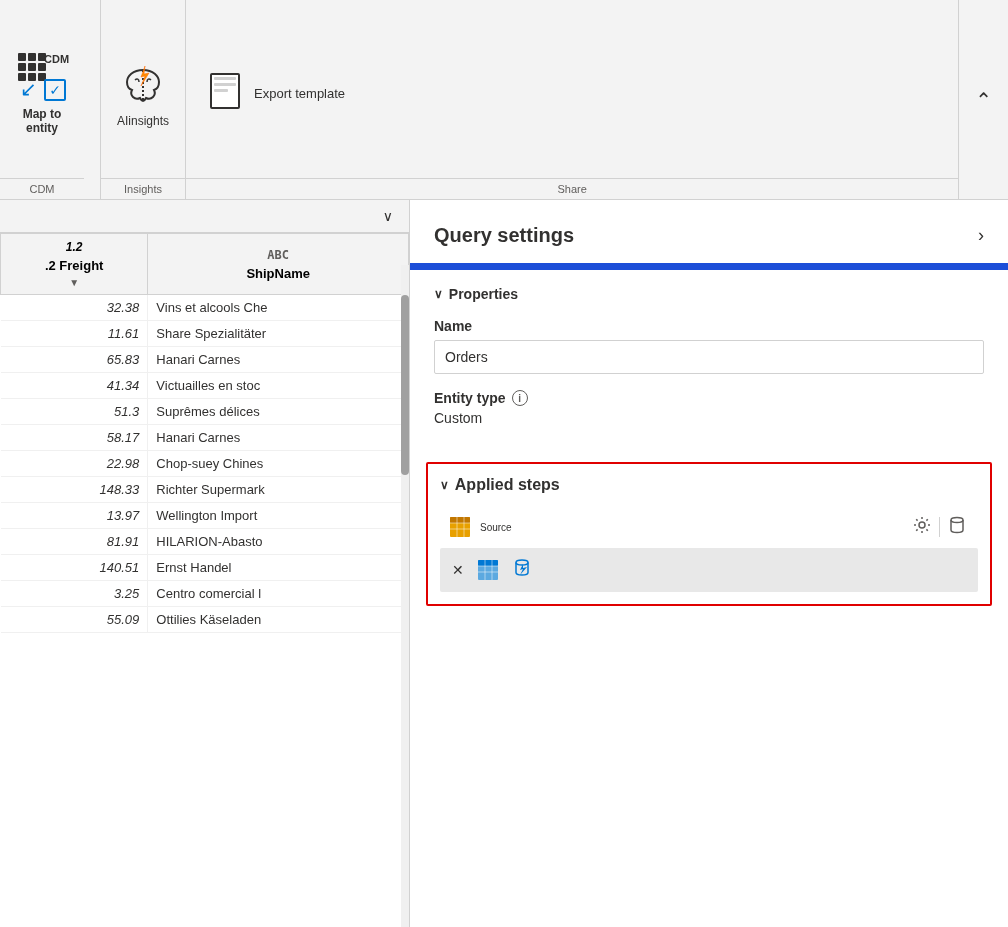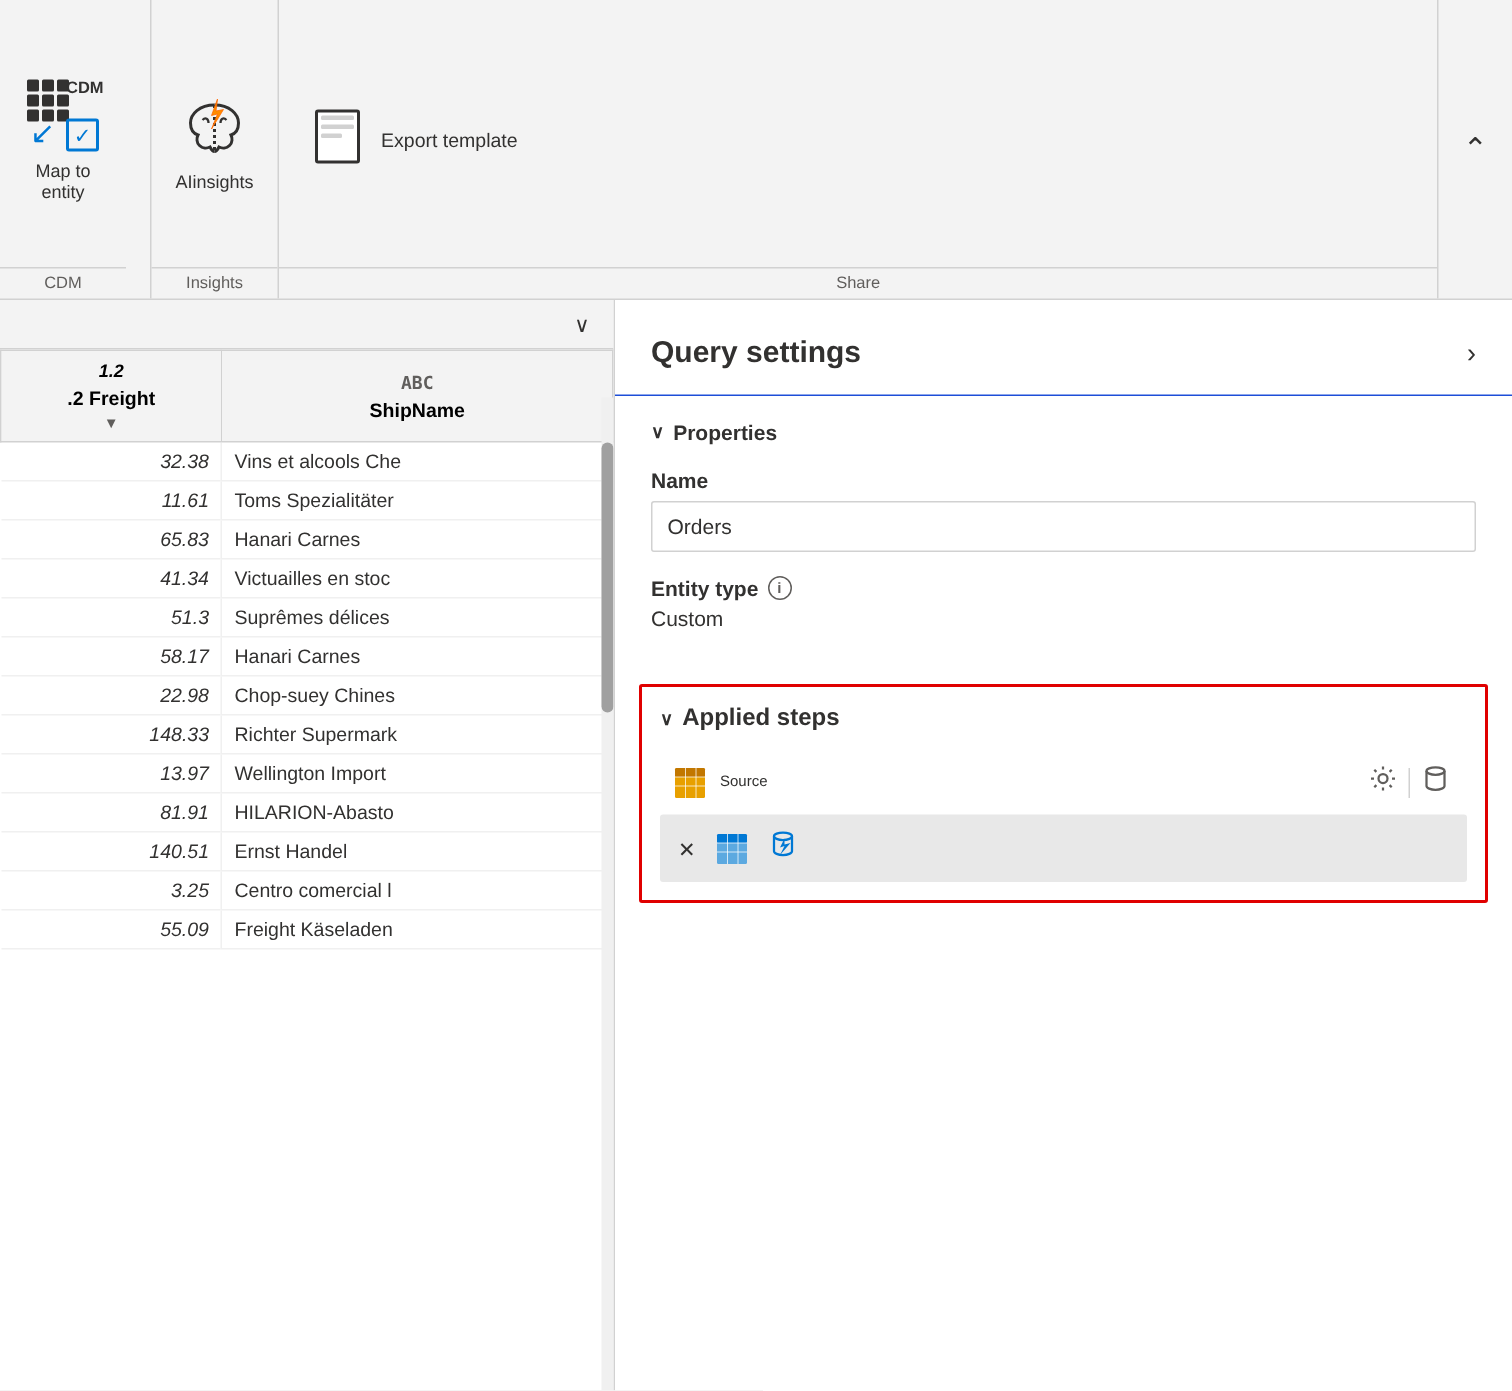--- a/index.html
+++ b/index.html
@@ -138,21 +138,21 @@
       overflow-y: auto;
       display: flex;
       flex-direction: column;
     }
 
     .query-settings-header {
       display: flex;
       align-items: center;
       justify-content: space-between;
       padding: 24px 24px 16px 24px;
-      border-bottom: 1px solid #1d4ed8;
+      border-bottom: 7px solid #1d4ed8;
     }
 
     .query-settings-title {
       font-size: 20px;
       font-weight: 600;
       color: #323130;
     }
 
     .query-settings-arrow {
       font-size: 18px;
@@ -407,21 +407,21 @@
             </div>
           </div>
           <span style="position:absolute;top:2px;left:28px;font-size:11px;font-weight:700;color:#323130;">CDM</span>
 
           <div style="position:absolute;bottom:2px;left:4px;font-size:20px;color:#0078d4;">↙</div>
 
           <div style="position:absolute;bottom:2px;right:2px;width:22px;height:22px;border:2px solid #0078d4;border-radius:2px;display:flex;align-items:center;justify-content:center;">
             <span style="color:#0078d4;font-size:14px;">✓</span>
           </div>
         </div>
-        <div style="display:flex;flex-direction:column;align-items:center;">
+        <div style="display:flex;flex-direction:column;align-items:center;font-weight:bold;">
           <span style="font-size:12px;color:#323130;line-height:1.2;">Map to</span>
           <span style="font-size:12px;color:#323130;line-height:1.2;">entity</span>
         </div>
       </div>
     </div>
     <div class="section-bottom-label">CDM</div>
   </div>
 
   <div class="toolbar-insights-section">
     <div class="toolbar-insights-top">
@@ -505,21 +505,21 @@
             </th>
           </tr>
         </thead>
         <tbody id="table-body">
         <tr>
               <td class="num">32.38</td>
               <td class="str" style="max-width: 220px; overflow: hidden; text-overflow: ellipsis;">Vins et alcools Che</td>
             </tr>
             <tr>
               <td class="num">11.61</td>
-              <td class="str" style="max-width: 220px; overflow: hidden; text-overflow: ellipsis;">Toms Spezialitäter</td>
+              <td class="str" style="max-width: 220px; overflow: hidden; text-overflow: ellipsis;">Share Spezialitäter</td>
             </tr>
             <tr>
               <td class="num">65.83</td>
               <td class="str" style="max-width: 220px; overflow: hidden; text-overflow: ellipsis;">Hanari Carnes</td>
             </tr>
             <tr>
               <td class="num">41.34</td>
               <td class="str" style="max-width: 220px; overflow: hidden; text-overflow: ellipsis;">Victuailles en stoc</td>
             </tr>
             <tr>
@@ -549,21 +549,21 @@
             <tr>
               <td class="num">140.51</td>
               <td class="str" style="max-width: 220px; overflow: hidden; text-overflow: ellipsis;">Ernst Handel</td>
             </tr>
             <tr>
               <td class="num">3.25</td>
               <td class="str" style="max-width: 220px; overflow: hidden; text-overflow: ellipsis;">Centro comercial l</td>
             </tr>
             <tr>
               <td class="num">55.09</td>
-              <td class="str" style="max-width: 220px; overflow: hidden; text-overflow: ellipsis;">Freight Käseladen</td>
+              <td class="str" style="max-width: 220px; overflow: hidden; text-overflow: ellipsis;">Ottilies Käseladen</td>
             </tr>
           </tbody>
       </table>
       <div class="scrollbar-track">
         <div class="scrollbar-thumb"></div>
       </div>
     </div>
   </div>
 
   <div class="right-panel">

